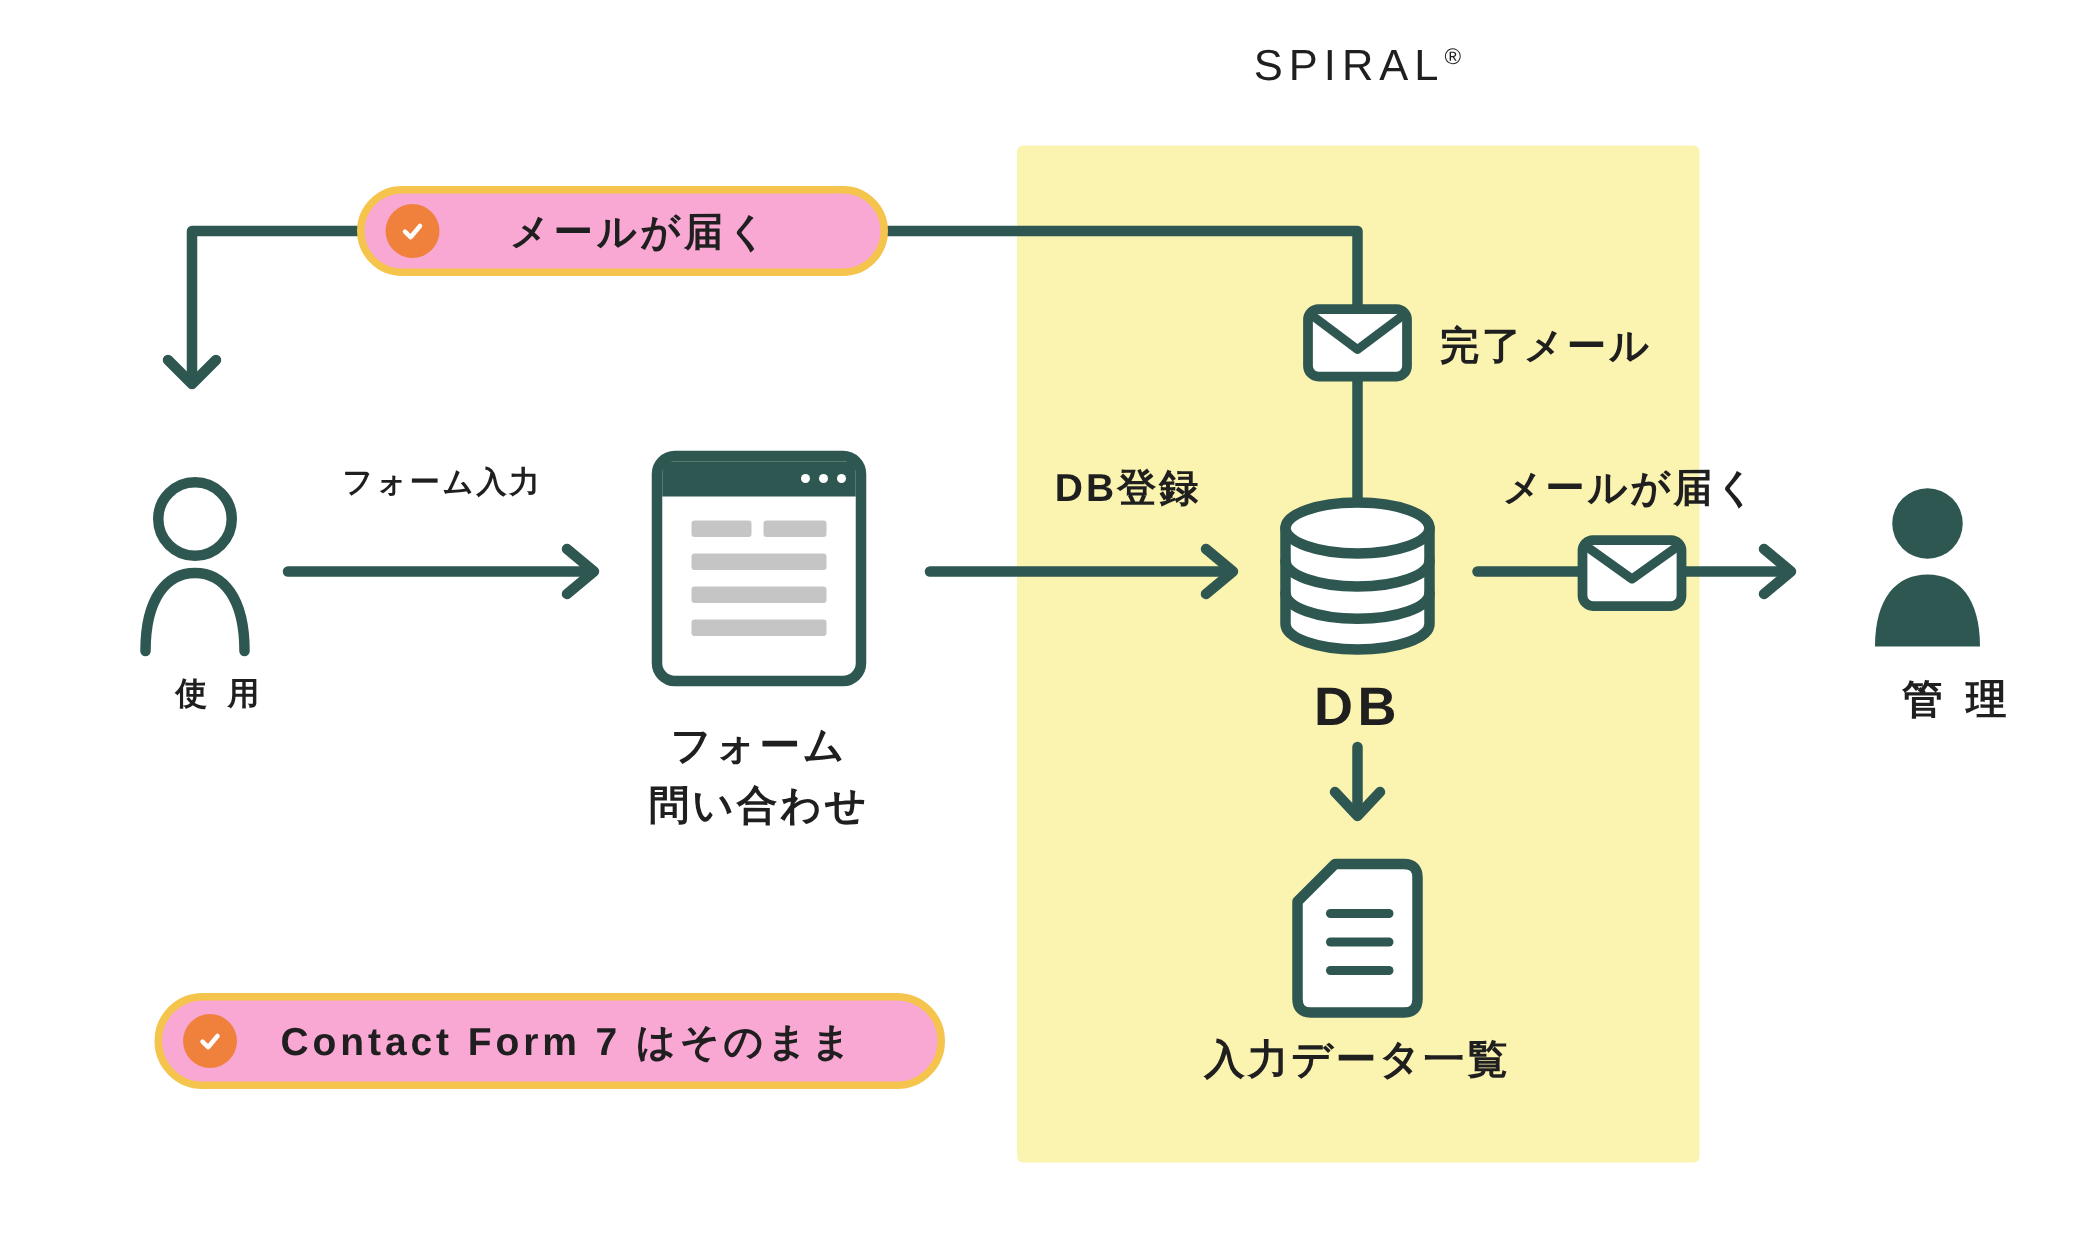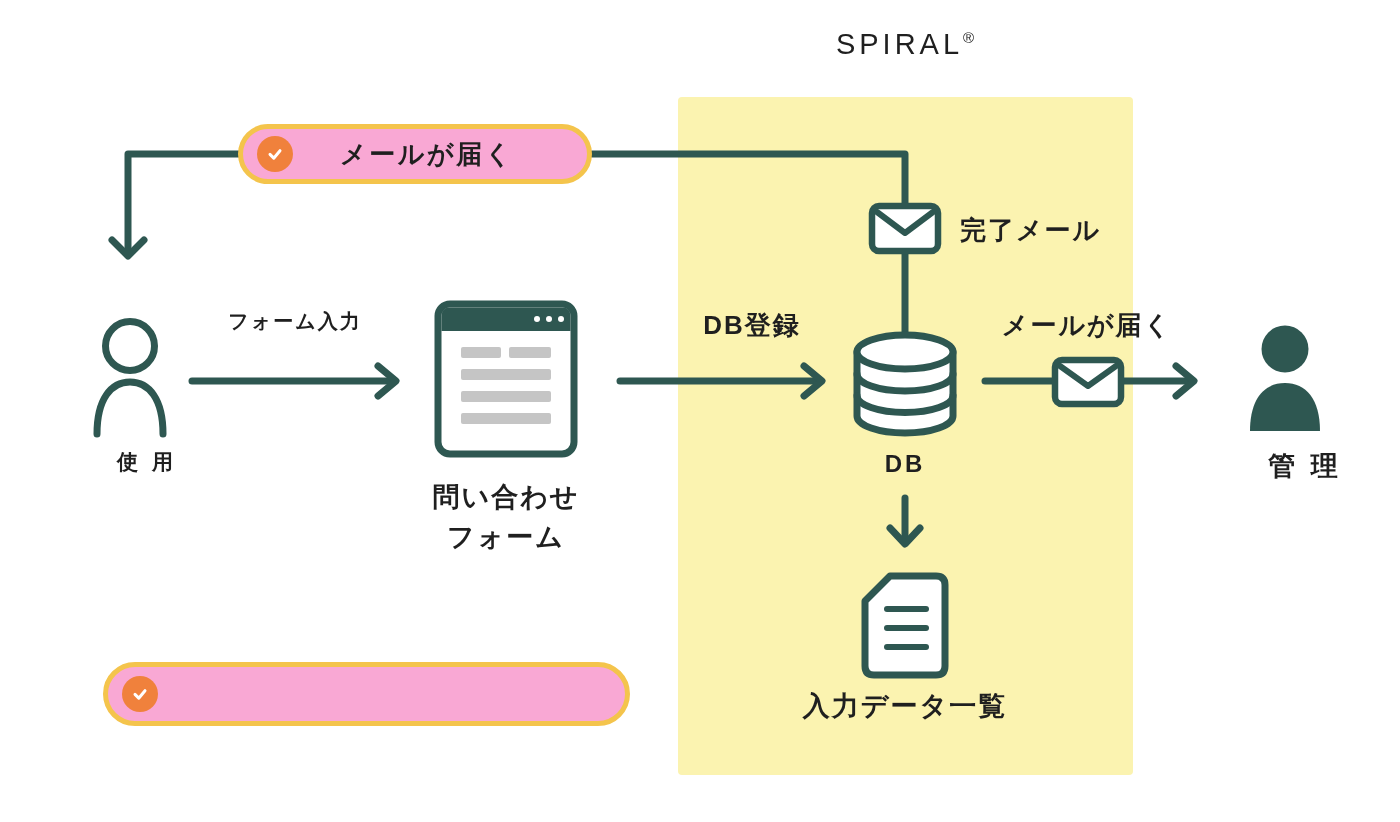--- a/index.html
+++ b/index.html
@@ -58,21 +58,21 @@
   .pill2{left:103px;top:662px;width:527px;height:64px;}
   .lbl{
     font-weight:700;white-space:nowrap;color:var(--text);
   }
   .lbl-c{transform:translateX(-50%);text-align:center;}
   .lbl-form-input{left:295px;top:308px;font-size:20px;letter-spacing:2px;}
   .lbl-user{left:147px;top:448px;font-size:21px;letter-spacing:4px;}
   .lbl-inquiry{left:506px;top:477px;font-size:27px;line-height:40px;letter-spacing:2px;}
   .lbl-db-register{left:712px;top:308px;font-size:26px;letter-spacing:2px;margin-left:40px;}
   .lbl-completion{left:960px;top:213px;font-size:26px;letter-spacing:2px;}
-  .lbl-db{left:905px;top:450px;font-size:24px;letter-spacing:3px;}
+  .lbl-db{left:905px;top:450px;font-size:36px;letter-spacing:3px;}
   .lbl-notification{left:1087px;top:308px;font-size:26px;letter-spacing:2px;}
   .lbl-manager{left:1285px;top:448px;font-size:27px;letter-spacing:4px;margin-left:20px;}
   .lbl-datalist{left:905px;top:688px;font-size:27px;letter-spacing:2px;}
 </style>
 </head>
 <body>
 
 <div class="abs panel"></div>
 
 <svg class="abs overlay" viewBox="0 0 1400 822">
@@ -165,26 +165,27 @@
   </span>
   <span class="pill-text">メールが届く</span>
 </div>
 
 <div class="abs pill pill2">
   <span class="check">
     <svg width="20" height="20" viewBox="0 0 24 24">
         <path d="M6 12.5 L10.5 17 L18 8" stroke="#ffffff" stroke-width="3.6" fill="none" stroke-linecap="round" stroke-linejoin="round"></path>
       </svg>
   </span>
+  <span class="pill-text">Contact Form 7 はそのまま</span>
 </div>
 
 <div class="abs lbl lbl-c lbl-form-input">フォーム入力</div>
 <div class="abs lbl lbl-c lbl-user">使 用</div>
 <div class="abs lbl lbl-c lbl-inquiry">
+  <div>フォーム</div>
   <div>問い合わせ</div>
-  <div>フォーム</div>
 </div>
 <div class="abs lbl lbl-c lbl-db-register">DB登録</div>
 <div class="abs lbl lbl-completion">完了メール</div>
 <div class="abs lbl lbl-c lbl-db">DB</div>
 <div class="abs lbl lbl-c lbl-notification">メールが届く</div>
 <div class="abs lbl lbl-c lbl-manager">管 理</div>
 <div class="abs lbl lbl-c lbl-datalist">入力データ一覧</div>
 
 </body></html>

